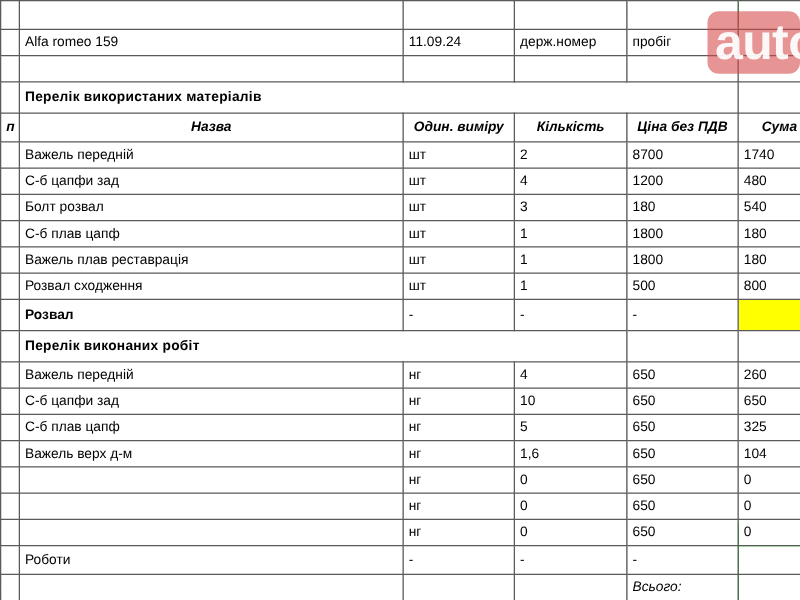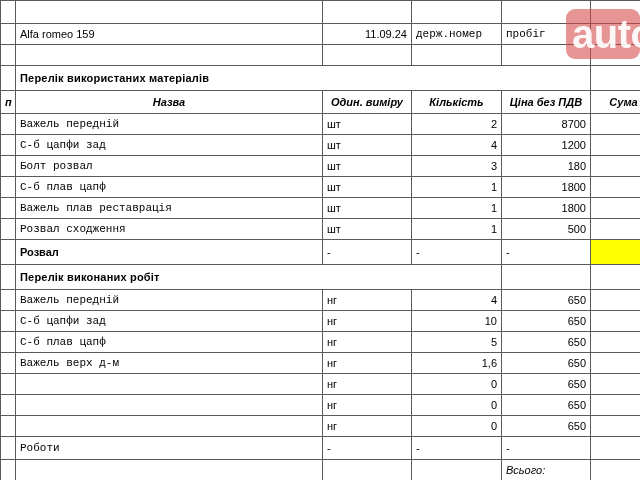--- a/index.html
+++ b/index.html
@@ -60,23 +60,23 @@
     padding: 0 4px;
     height: 20px;
     line-height: 18px;
     white-space: nowrap;
     overflow: hidden;
     background: #ffffff;
   }
   td.noborder  { border: none; background: transparent; }
   td.nofill    { background: transparent; }
 
-  .c-num   { text-align: right; }
+  .c-num   { text-align: left; }
   .c-ctr   { text-align: left; }
-  .c-left  { text-align: left; font-family: Liberation Mono, monospace; }
+  .c-left  { text-align: left; }
 
   .hdr {
     font-weight: bold;
     font-style: italic;
     text-align: center;
     font-size: 11px;
   }
   .section-title {
     font-weight: bold;
     text-align: left;

